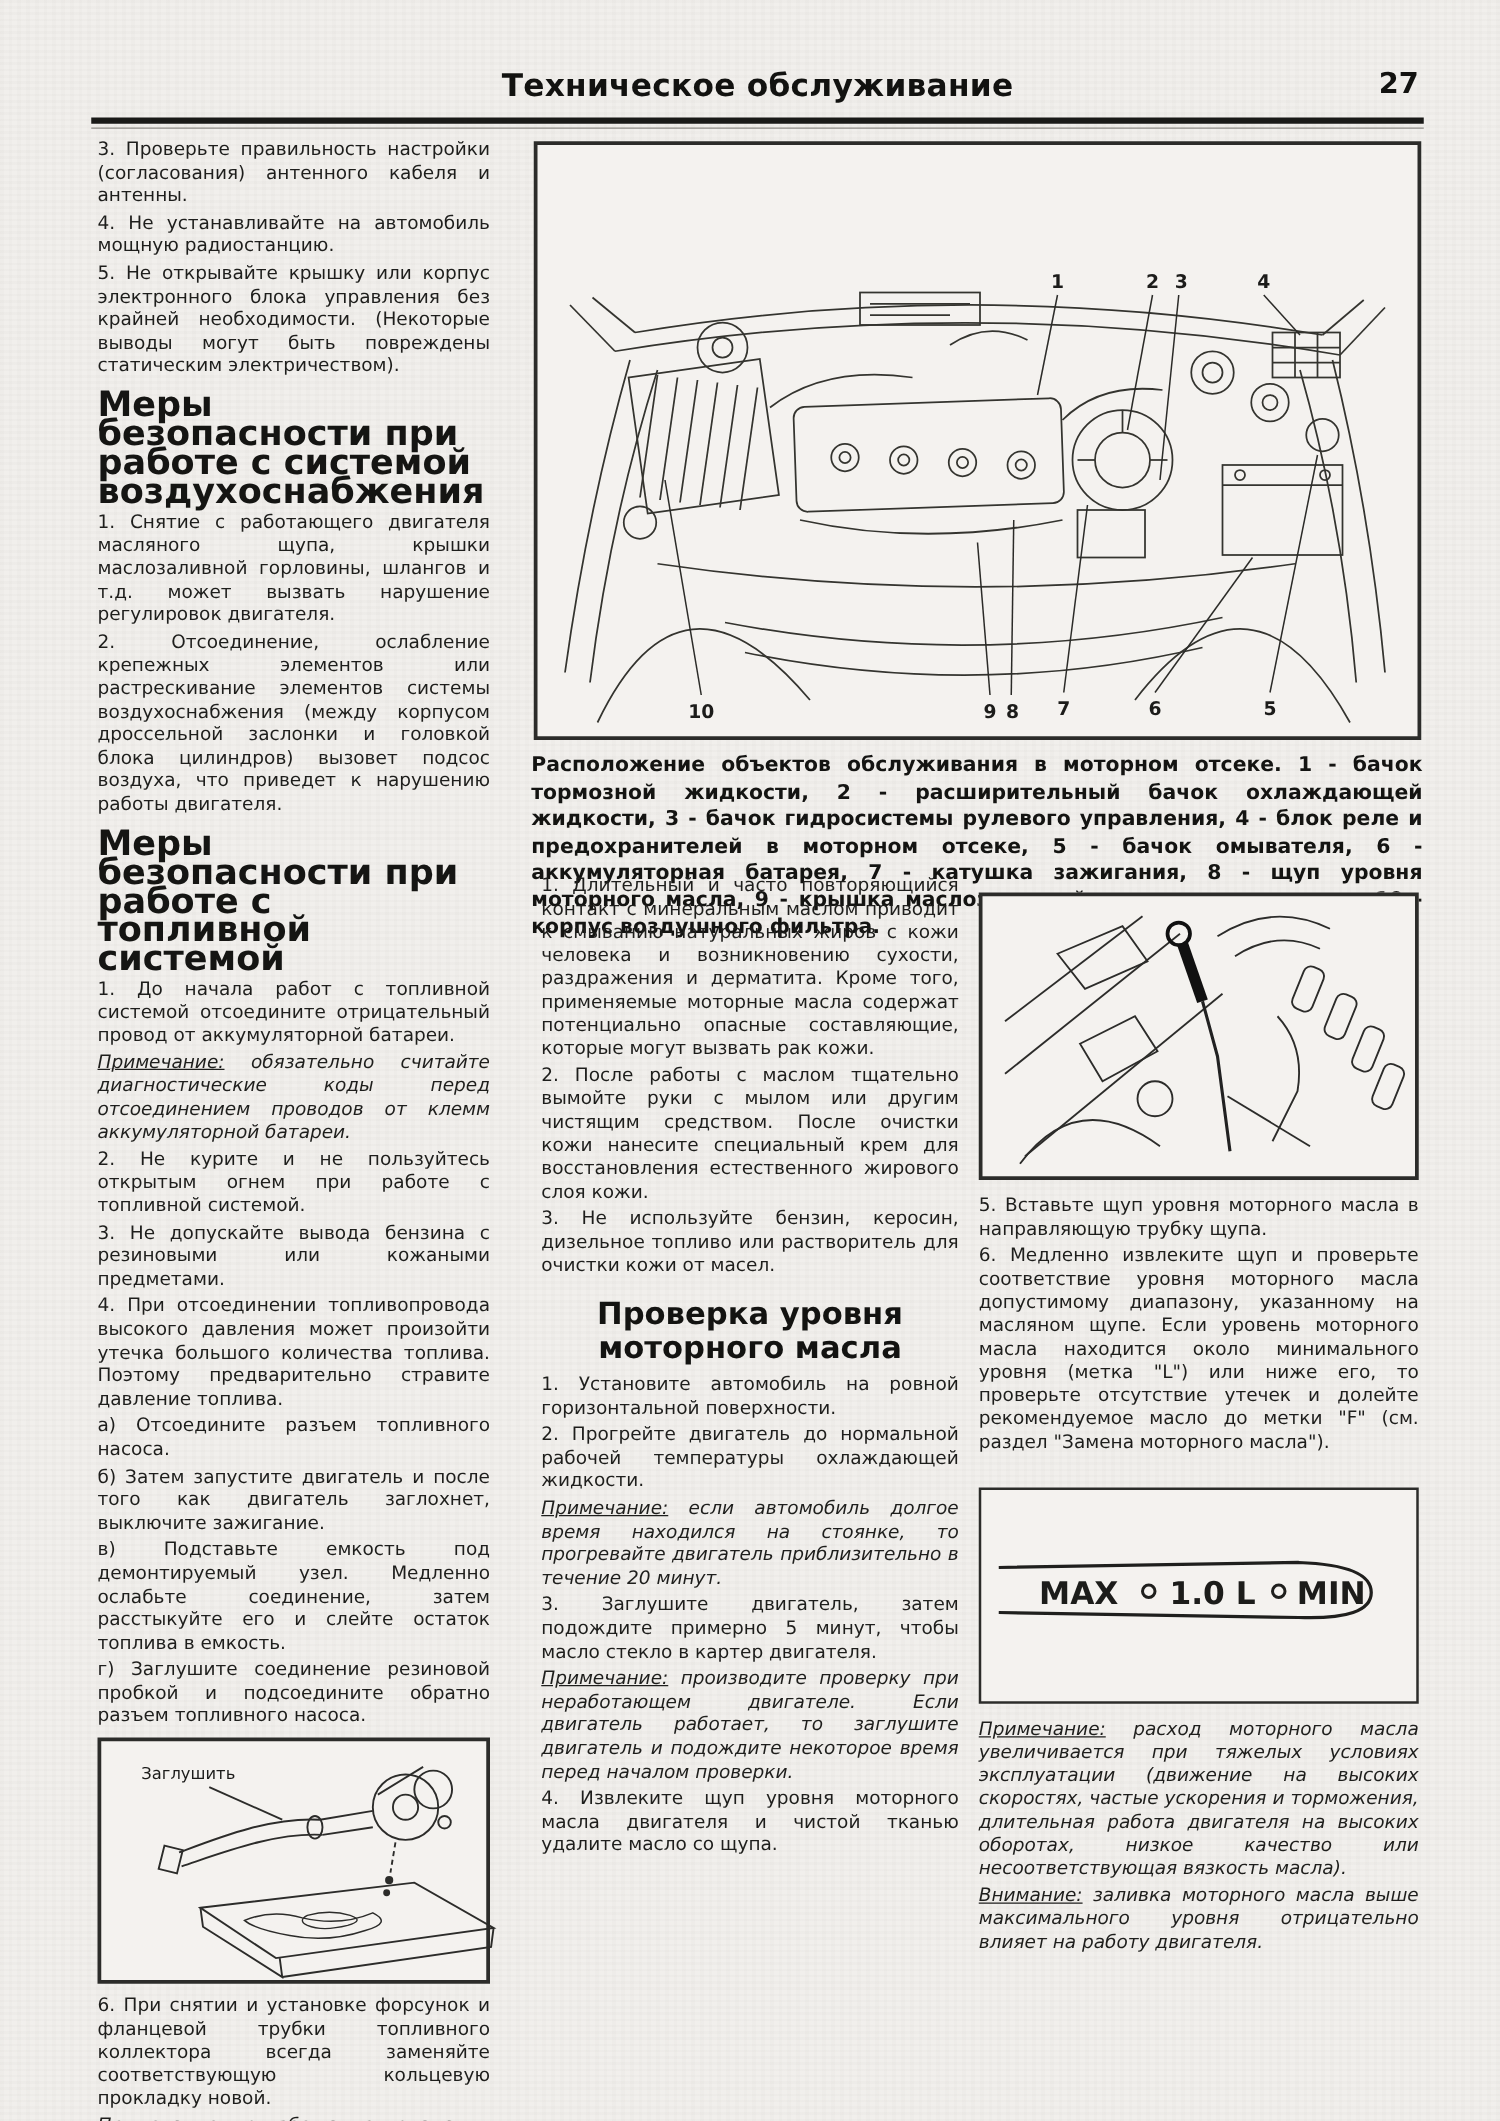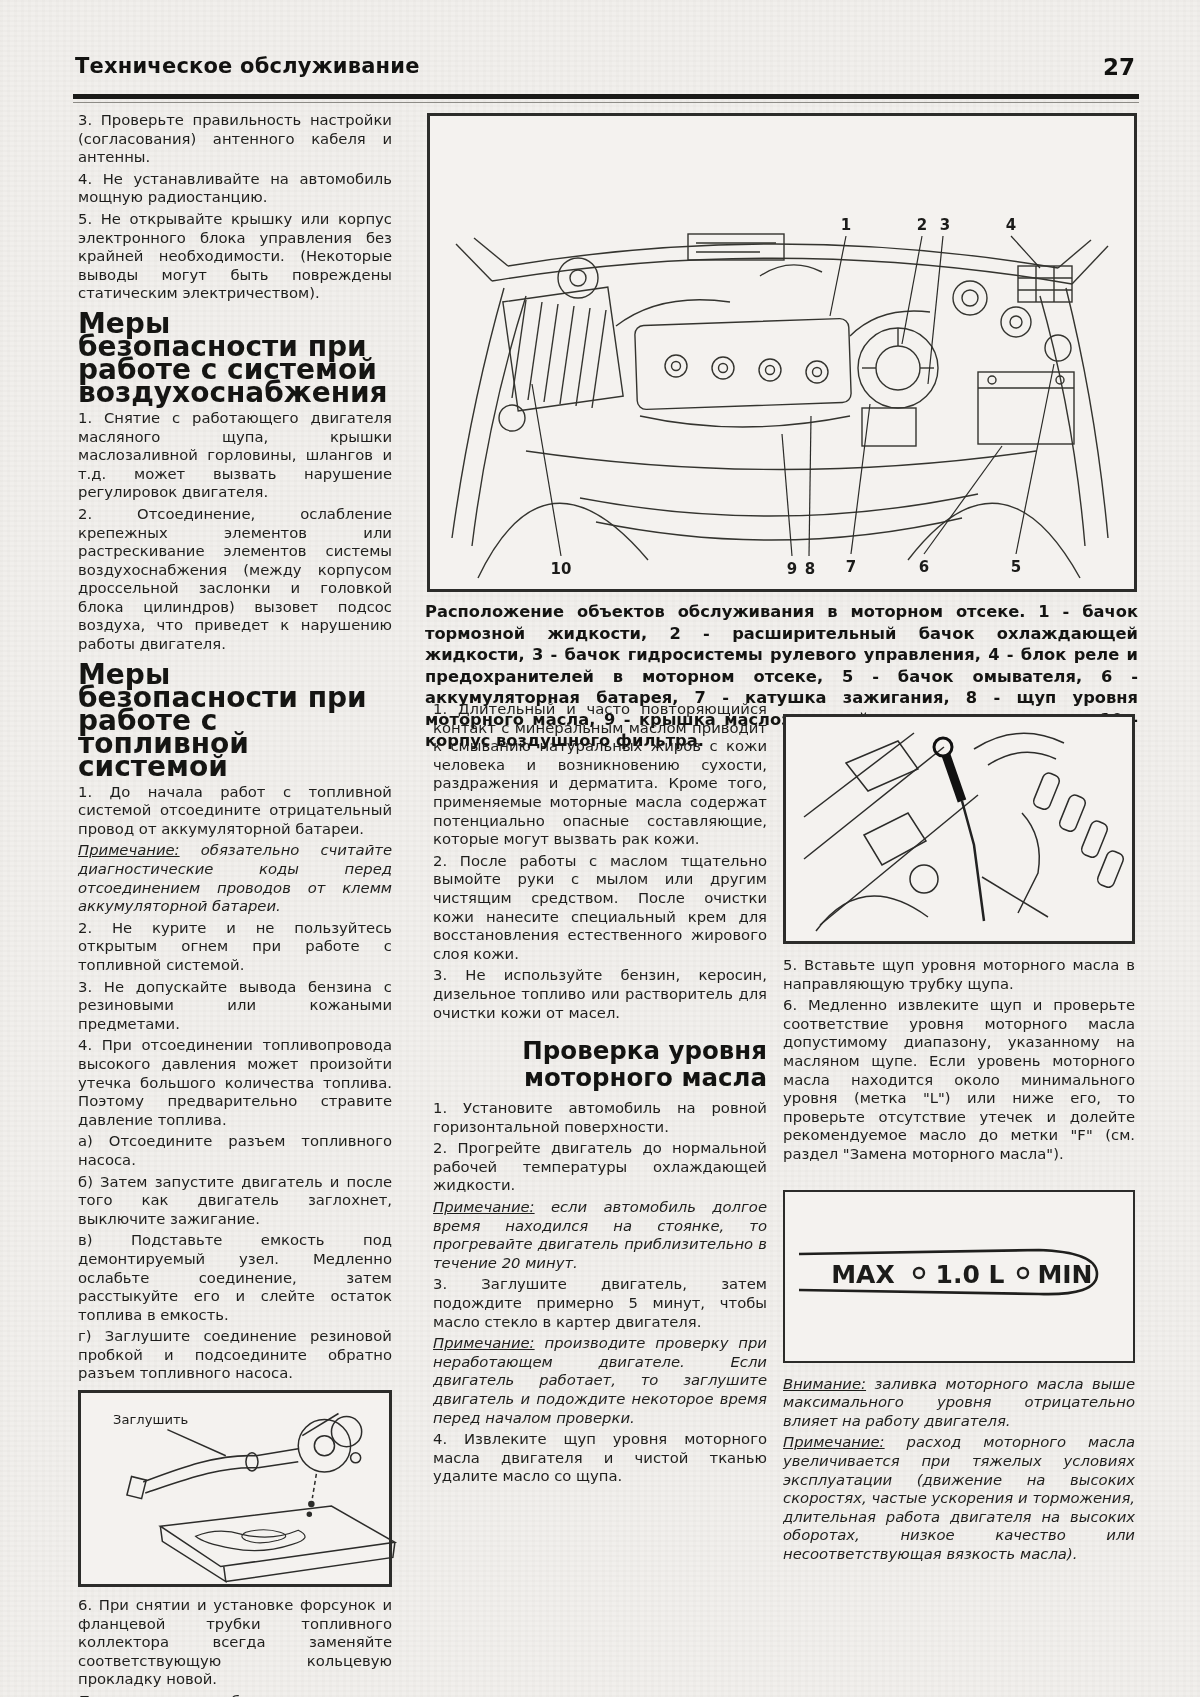--- a/index.html
+++ b/index.html
@@ -4,29 +4,29 @@
 <style>
   html,body{margin:0;padding:0;background:#7a7a78;}
   .page{
     position:relative;width:1200px;height:1697px;margin:0 auto;
     background:#f1efec;
     background-image:repeating-linear-gradient(0deg, rgba(90,85,75,0.025) 0 2px, transparent 2px 5px),
                      repeating-linear-gradient(90deg, rgba(90,85,75,0.018) 0 3px, transparent 3px 7px);
     font-family:"DejaVu Sans",sans-serif;color:#1d1d1b;overflow:hidden;
   }
   .abs{position:absolute;}
-  .hdr-title{top:54px;left:75px;width:1062px;text-align:left;font-size:21px;font-weight:bold;color:#121210;letter-spacing:0.2px;}
+  .hdr-title{top:54px;left:75px;width:1062px;text-align:center;font-size:25px;font-weight:bold;color:#121210;letter-spacing:0.2px;}
   .hdr-num{top:54px;left:985px;width:150px;text-align:right;font-size:23px;font-weight:bold;color:#121210;}
   .rule-thick{top:94px;left:73px;width:1066px;height:5px;background:#1a1a18;}
   .rule-thin{top:102px;left:73px;width:1066px;height:1px;background:#8d8b86;}
 
   .col{position:absolute;text-align:justify;font-size:14.8px;line-height:18.6px;color:#1e1e1c;}
   .col p{margin:0 0 3px 0;}
   .sec-h{font-weight:bold;font-size:28px;line-height:23px;color:#151513;text-align:left;margin:9px 0 5px 0;}
-  .big-h{font-weight:bold;font-size:24.5px;line-height:27px;color:#131311;text-align:right;margin:15px 0 8px 0;}
+  .big-h{font-weight:bold;font-size:24.5px;line-height:27px;color:#131311;text-align:center;margin:15px 0 8px 0;}
   .note{font-style:italic;}
   .note .lead{text-decoration:underline;}
   .sub{margin-left:17px;}
   .figure{border:3px solid #2c2c2a;background:#f4f2ef;box-sizing:border-box;}
   .fig-left{width:314px;height:197px;margin:7px 0 9px 0;padding-left:24px;}
   .fig-right1{width:352px;height:230px;margin:0 0 12px 0;}
   .fig-right2{width:352px;height:173px;margin:26px 0 12px 0;border-width:2.5px;}
   .engine-box{left:427px;top:113px;width:710px;height:479px;border:3px solid #2c2c2a;background:#f4f2ef;box-sizing:border-box;}
   .caption{left:425px;top:601px;width:713px;font-weight:bold;font-size:16.3px;line-height:21.5px;text-align:justify;color:#141412;}
   svg{display:block;}
@@ -252,17 +252,17 @@
         <circle cx="134" cy="81" r="5" stroke="#1f1f1d" stroke-width="2.4" fill="none"></circle>
         <circle cx="238" cy="81" r="5" stroke="#1f1f1d" stroke-width="2.4" fill="none"></circle>
         <g font-size="25" font-weight="bold" text-anchor="middle">
           <text x="78" y="91">MAX</text>
           <text x="185" y="91">1.0 L</text>
           <text x="280" y="91">MIN</text>
         </g>
       </svg>
     </div>
 
+    <p class="note"><span class="lead">Примечание:</span> <span>расход моторного масла увеличивается при тяжелых условиях эксплуатации (движение на высоких скоростях, частые ускорения и торможения, длительная работа двигателя на высоких оборотах, низкое качество или несоответствующая вязкость масла).</span></p>
     <p class="note"><span class="lead">Внимание:</span> <span>заливка моторного масла выше максимального уровня отрицательно влияет на работу двигателя.</span></p>
-    <p class="note"><span class="lead">Примечание:</span> <span>расход моторного масла увеличивается при тяжелых условиях эксплуатации (движение на высоких скоростях, частые ускорения и торможения, длительная работа двигателя на высоких оборотах, низкое качество или несоответствующая вязкость масла).</span></p>
   </div>
 
 </div>
 
 </body></html>

